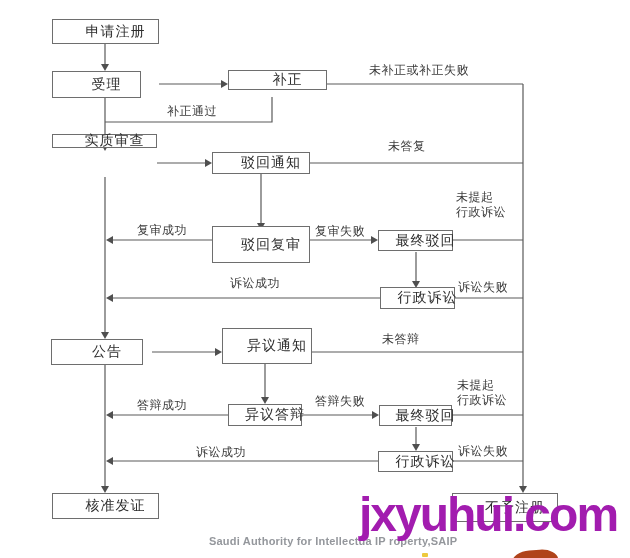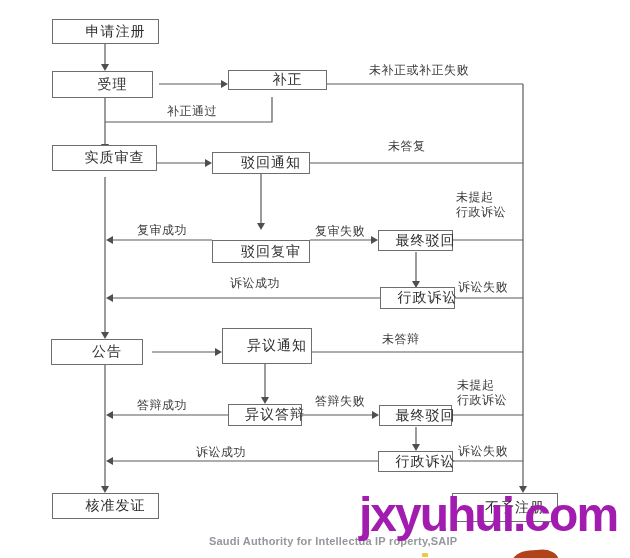--- a/index.html
+++ b/index.html
@@ -74,25 +74,25 @@
       <polygon points="215,348 215,356 222,352"></polygon>
       <polygon points="261,397 269,397 265,404"></polygon>
       <polygon points="113,411 113,419 106,415"></polygon>
       <polygon points="372,411 372,419 379,415"></polygon>
       <polygon points="412,444 420,444 416,451"></polygon>
       <polygon points="113,457 113,465 106,461"></polygon>
     </g>
   </svg>
 
   <div class="node" style="left:52px;top:19px;width:107px;height:25px">申请注册</div>
-  <div class="node" style="left:52px;top:71px;width:101px;height:27px">受理</div>
+  <div class="node" style="left:52px;top:71px;width:89px;height:27px">受理</div>
   <div class="node" style="left:228px;top:70px;width:99px;height:20px">补正</div>
-  <div class="node" style="left:52px;top:145px;width:105px;height:26px">实质审查</div>
+  <div class="node" style="left:52px;top:134px;width:105px;height:14px">实质审查</div>
   <div class="node" style="left:212px;top:152px;width:98px;height:22px">驳回通知</div>
-  <div class="node" style="left:212px;top:240px;width:98px;height:23px">驳回复审</div>
+  <div class="node" style="left:212px;top:226px;width:98px;height:37px">驳回复审</div>
   <div class="node" style="left:378px;top:230px;width:75px;height:21px">最终驳回</div>
   <div class="node" style="left:380px;top:287px;width:75px;height:22px">行政诉讼</div>
   <div class="node" style="left:51px;top:339px;width:92px;height:26px">公告</div>
   <div class="node" style="left:222px;top:328px;width:90px;height:36px">异议通知</div>
   <div class="node" style="left:228px;top:404px;width:74px;height:22px">异议答辩</div>
   <div class="node" style="left:379px;top:405px;width:73px;height:21px">最终驳回</div>
   <div class="node" style="left:378px;top:451px;width:75px;height:21px">行政诉讼</div>
   <div class="node" style="left:52px;top:493px;width:107px;height:26px">核准发证</div>
   <div class="node" style="left:452px;top:493px;width:106px;height:29px">不予注册</div>
 

